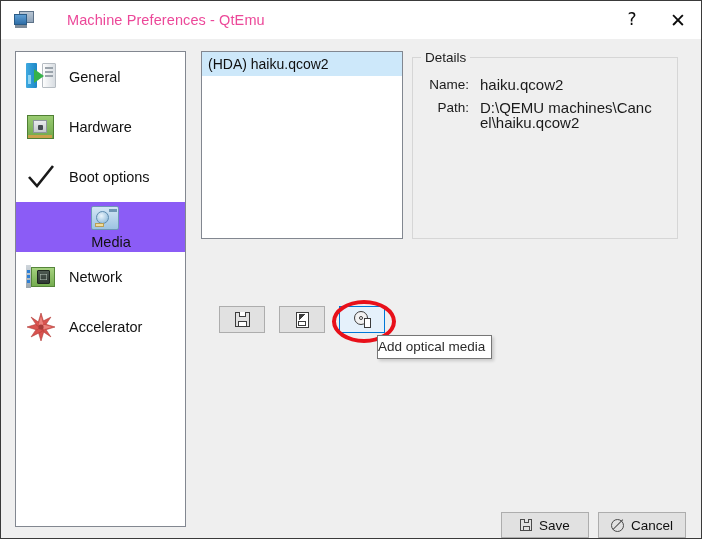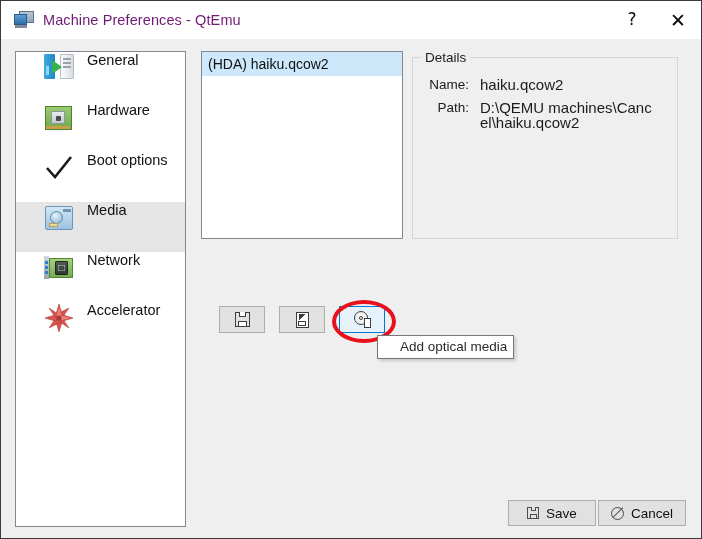--- a/index.html
+++ b/index.html
@@ -57,22 +57,23 @@
     box-sizing: border-box;
   }
   .title-icon .mon-base {
     position: absolute;
     left: 1px; top: 14px;
     width: 12px; height: 3px;
     background: #7d8b99;
   }
   .title-text {
     font-size: 14.5px;
-    color: #701a75;
+    color: #ec4899;
     letter-spacing: 0.1px;
+    margin-left: 24px;
   }
   .title-buttons {
     margin-left: auto;
     display: flex;
     align-items: center;
     height: 100%;
   }
   .tb-btn {
     width: 46px;
     height: 38px;
@@ -100,24 +101,25 @@
     width: 171px;
     height: 476px;
     background: #ffffff;
     border: 1px solid #828790;
     box-sizing: border-box;
     overflow: hidden;
   }
   .side-item {
     height: 50px;
     display: flex;
-    padding-left: 27px;
-    box-sizing: border-box;
-  }
-  .side-item.selected { background: #e5e5e5; }
+    align-items: center;
+    padding-left: 9px;
+    box-sizing: border-box;
+  }
+  .side-item.selected { background: #8b5cf6; flex-direction: column; }
   .side-label {
     font-size: 14.5px;
     color: #111111;
     margin-left: 12px;
   }
   .side-icon {
     width: 32px; height: 32px;
     position: relative;
     flex: none;
   }
@@ -383,33 +385,33 @@
     pointer-events: none;
   }
 
   
   .tooltip {
     position: absolute;
     left: 376px; top: 296px;
     background: #ffffff;
     border: 1px solid #767676;
     box-sizing: border-box;
-    padding: 3px 6px 4px 22px;
+    padding: 3px 6px 4px 0;
     font-size: 13.5px;
     color: #2b2b2b;
     box-shadow: 2px 2px 3px rgba(0,0,0,0.16);
     white-space: nowrap;
   }
 
   
   .bottom-buttons {
     position: absolute;
-    right: 15px; bottom: 12px;
-    display: flex;
-    gap: 2px;
+    right: 15px; bottom: 0;
+    display: flex;
+    gap: 9px;
   }
   .dlg-btn {
     width: 88px; height: 26px;
     background: #e1e1e1;
     border: 1px solid #adadad;
     box-sizing: border-box;
     display: flex;
     align-items: center;
     justify-content: center;
     gap: 7px;

